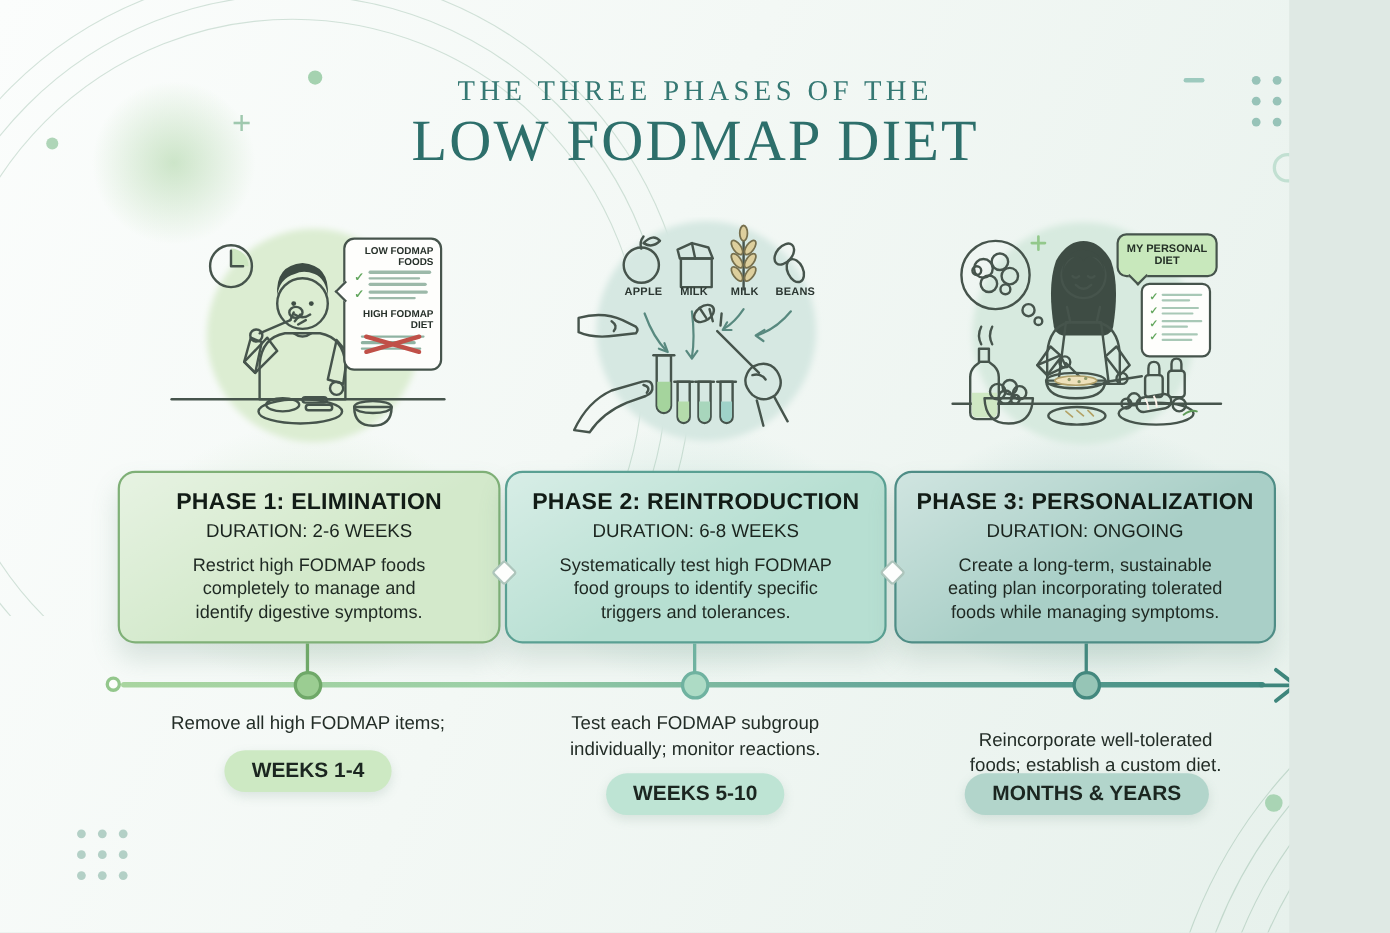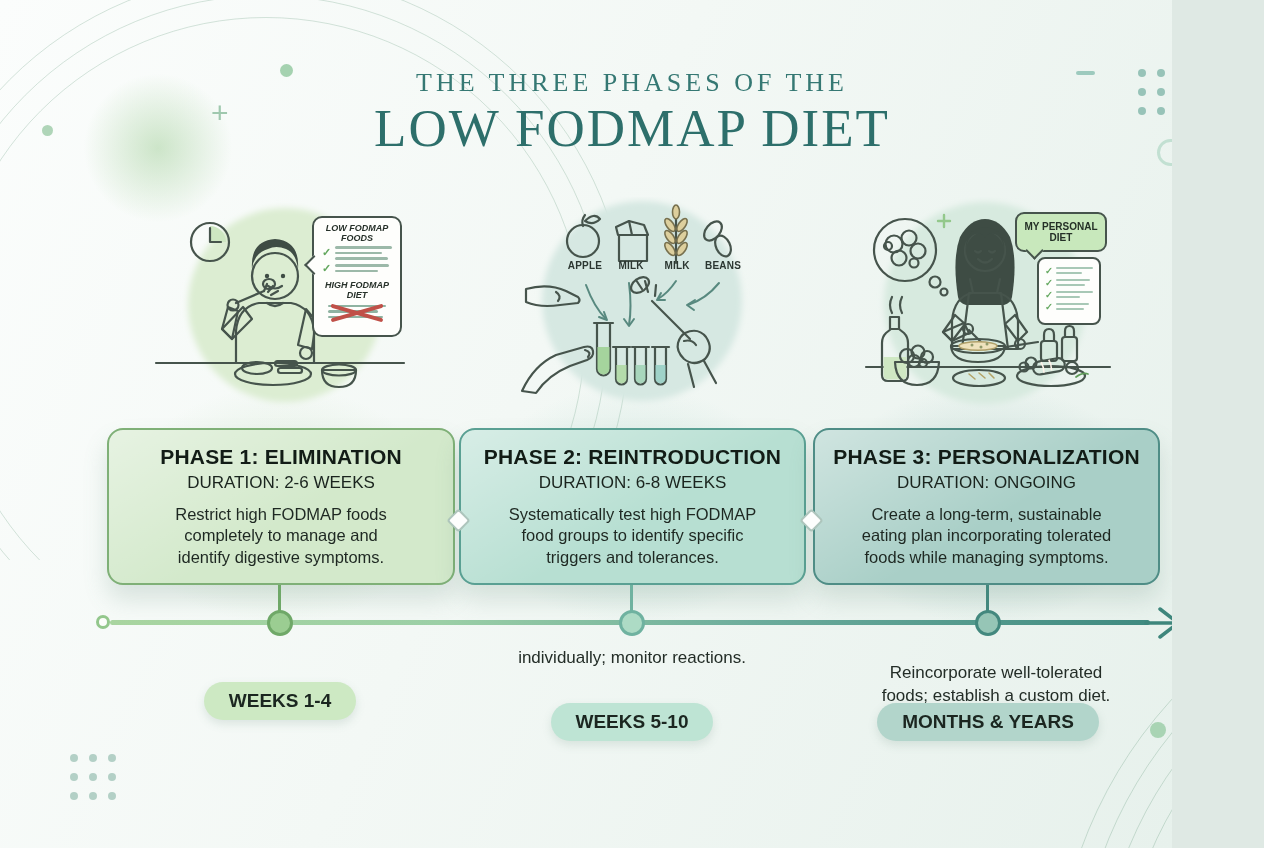--- a/index.html
+++ b/index.html
@@ -36,21 +36,21 @@
   
   .illus{position:absolute;top:197px;width:280px;height:212px;}
   .illus svg{position:absolute;left:0;top:0;}
   .ln{stroke:#46544c;stroke-width:2.2;fill:none;stroke-linecap:round;stroke-linejoin:round;}
   .arw{stroke:#58897f;stroke-width:2;fill:none;stroke-linecap:round;stroke-linejoin:round;}
 
   .board{position:absolute;left:172px;top:19px;width:90px;height:121px;background:#fefefc;
     border:2.2px solid #46544c;border-radius:10px;box-sizing:border-box;padding:5px 6px;}
   .board::before{content:"";position:absolute;left:-7px;top:40px;width:12px;height:12px;background:#fefefc;
     border-left:2.2px solid #46544c;border-bottom:2.2px solid #46544c;transform:rotate(45deg);}
-  .board-title{font-size:9px;font-weight:bold;line-height:1.12;text-align:center;color:#27312a;font-style:italic;}
+  .board-title{font-size:9px;font-weight:bold;line-height:1.12;text-align:right;color:#27312a;}
   .board-title.high{margin-top:6px;}
   .chk-row{display:flex;align-items:center;gap:4px;margin:3px 0 0 2px;}
   .chk{color:#63a75e;font-size:11px;font-weight:bold;line-height:1;}
   .lines{display:flex;flex-direction:column;gap:3px;flex:1;}
   .lines i{display:block;height:2.5px;background:#9cb9a9;border-radius:2px;}
   .x-wrap{position:relative;margin:5px 8px 0 8px;}
   .x-wrap .lines i{background:#8fb3a2;}
   .x-stroke{position:absolute;left:2px;right:2px;top:45%;height:3.5px;background:#c05048;border-radius:2px;}
   .x1{transform:rotate(16deg);} .x2{transform:rotate(-16deg);}
 
@@ -445,22 +445,24 @@
   <div class="tl-line"></div>
   <div class="tl-start"></div>
   <div class="tl-dot dotp1" style="--card-fill: #d3e9cb; --card-border: #7fb077; --badge-fill: #cde9c3; --dot-fill: #9bcd92; --dot-border: #6fa868;"></div>
   <div class="tl-dot dotp2" style="--card-fill: #b7dfd2; --card-border: #5aa093; --badge-fill: #bee4d4; --dot-fill: #addbc5; --dot-border: #6fb2a0;"></div>
   <div class="tl-dot dotp3" style="--card-fill: #a9cfc7; --card-border: #4f8d86; --badge-fill: #b2d5cb; --dot-fill: #96c5b6; --dot-border: #43887e;"></div>
   <svg class="tl-arrow" width="48" height="42" viewBox="0 0 48 42">
     <path d="M2 21 H30 M16 7 L34 21 L16 35" stroke="#3e867c" stroke-width="3.5" fill="none" stroke-linecap="round" stroke-linejoin="round"></path>
   </svg>
 
   <div class="note np1">
+    <span>Remove all high FODMAP items;</span>
   </div>
   <div class="note np2">
+    <span>Test each FODMAP subgroup</span>
       <span>individually; monitor reactions.</span>
   </div>
   <div class="note np3">
     <span>Reincorporate well-tolerated</span>
       <span>foods; establish a custom diet.</span>
   </div>
 
   <div class="badge-wrap np1" style="top:682px;left:100px;">
     <span class="badge" style="--card-fill: #d3e9cb; --card-border: #7fb077; --badge-fill: #cde9c3; --dot-fill: #9bcd92; --dot-border: #6fa868;">WEEKS 1-4</span>
   </div>

